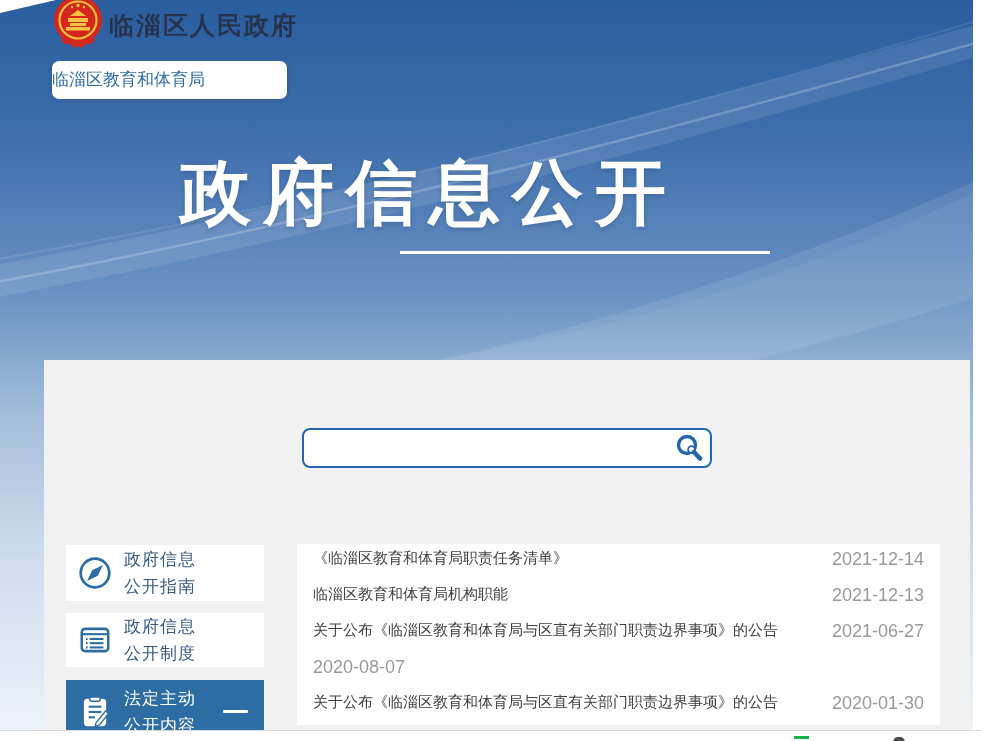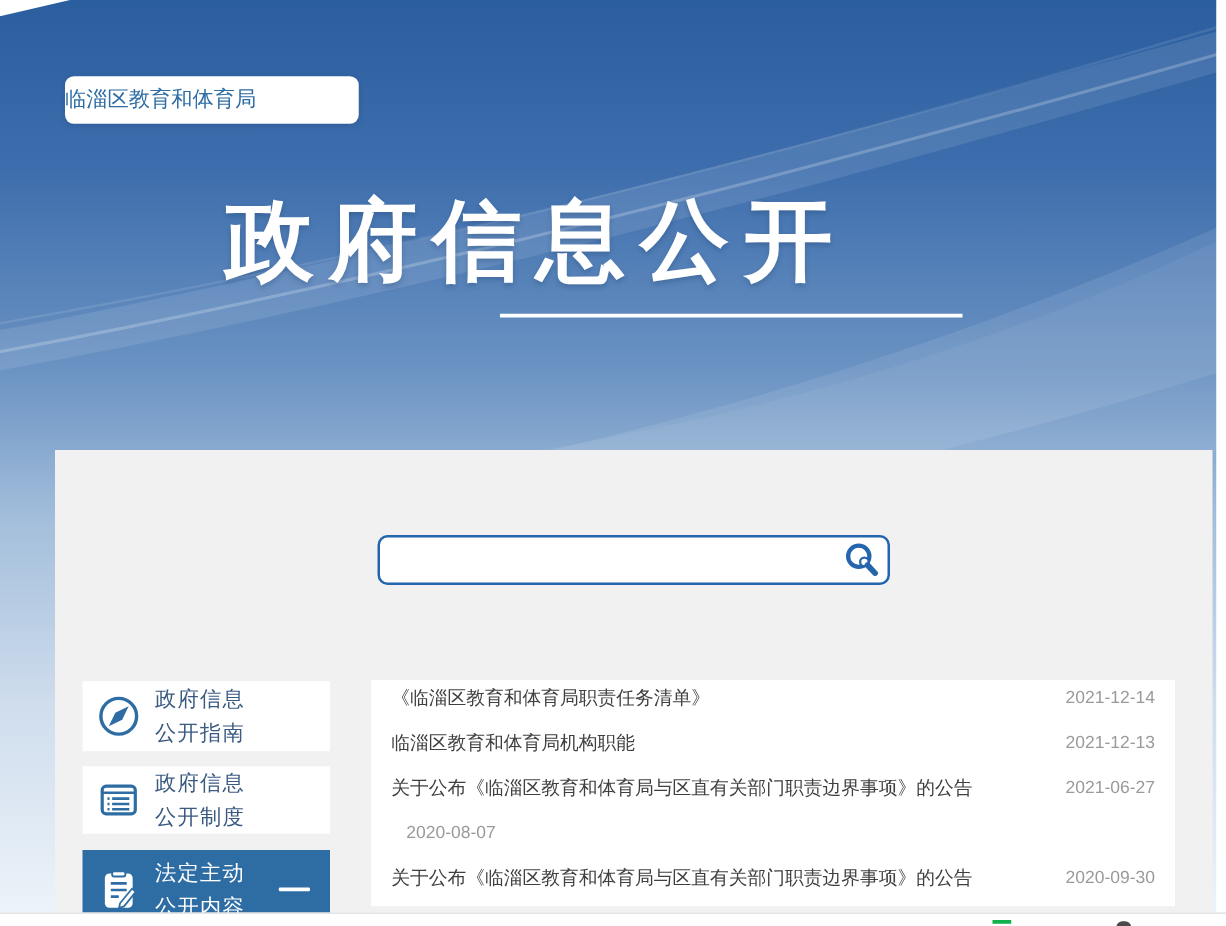--- a/index.html
+++ b/index.html
@@ -41,21 +41,21 @@
   .side-label { font-size:17px; line-height:27px; color:#3a5a80; letter-spacing:1px; }
   .side-label span { display:block; }
   .side-item.active { background:#2e6da4; }
   .side-item.active .side-label { color:#ffffff; }
   .minus-bar { position:absolute; right:16px; top:50%; margin-top:-2px; width:25px; height:3px; background:#ffffff; border-radius:1px; }
 
   
   .list { position:absolute; left:297px; top:544px; width:643px; height:181px; background:#ffffff; overflow:hidden; padding-top:5px; }
   .row { height:36px; display:flex; padding:0 16px; cursor:pointer; }
   .row-title { flex:1; font-size:15px; color:#3f3f3f; white-space:nowrap; overflow:hidden; }
-  .row-date { font-size:14px; color:#9a9a9a; margin-left:12px; white-space:nowrap; }
+  .row-date { font-size:18px; color:#9a9a9a; white-space:nowrap; }
 
   
   .bottom-strip { position:absolute; left:0; top:730px; width:981px; height:11px; background:#ffffff; border-top:1px solid #dddddd; }
   .green-partial { position:absolute; left:794px; top:5px; width:15px; height:3px; background:#12b24b; }
   .dark-partial { position:absolute; left:893px; top:6px; width:12px; height:5px; background:#4a4a4a; border-radius:6px 6px 0 0; }
 </style>
 </head>
 <body>
 
 <div class="screen">
@@ -63,20 +63,35 @@
   <svg class="banner-waves" width="981" height="362" viewBox="0 0 981 362">
     <path d="M-20 300 C 250 252, 560 178, 1000 50 L 1000 18 C 560 140, 250 218, -20 268 Z" fill="rgba(255,255,255,0.10)"></path>
     <path d="M-20 285 C 250 236, 560 162, 1000 36" stroke="rgba(255,255,255,0.22)" stroke-width="2.5" fill="none"></path>
     <path d="M-20 262 C 250 216, 560 146, 1000 14" stroke="rgba(255,255,255,0.10)" stroke-width="2" fill="none"></path>
     <path d="M-20 440 C 300 400, 640 335, 1000 170 L 1000 290 C 640 405, 300 455, -20 490 Z" fill="rgba(255,255,255,0.09)"></path>
     <path d="M420 362 C 620 330, 820 270, 1000 180 L 1000 362 Z" fill="rgba(255,255,255,0.05)"></path>
   </svg>
   <div class="corner-streak"></div>
   <div class="right-edge"></div>
 
+  <div class="brand" style="width:300px;">
+    <svg class="emblem" width="50" height="56" viewBox="0 0 50 56">
+      <circle cx="25" cy="25" r="24" fill="#d3261c"></circle>
+      <path d="M8 44 Q12 52 17 48 Q20 55 25 51 Q30 55 33 48 Q38 52 42 44 L34 40 L16 40 Z" fill="#d3261c"></path>
+      <circle cx="25" cy="25" r="18.5" fill="none" stroke="#f3c240" stroke-width="2.2"></circle>
+      <rect x="15" y="23" width="20" height="4" fill="#f3c240"></rect>
+      <rect x="17" y="28" width="16" height="3" fill="#f3c240"></rect>
+      <rect x="13" y="32" width="24" height="3.5" fill="#f3c240"></rect>
+      <path d="M17 21 L25 15 L33 21 Z" fill="#f3c240"></path>
+      <circle cx="25" cy="10.5" r="1.8" fill="#f3c240"></circle>
+      <circle cx="19" cy="12" r="1.2" fill="#f3c240"></circle>
+      <circle cx="31" cy="12" r="1.2" fill="#f3c240"></circle>
+    </svg>
+    <span class="site-name">临淄区人民政府</span>
+  </div>
   <div class="dept-btn">临淄区教育和体育局</div>
 
   <div class="banner-title">政府信息公开</div>
   <div class="title-underline"></div>
 
   <div class="panel"></div>
 
   <div class="searchbar">
     <input type="text" value="" style="">
     <button class="search-btn">
@@ -149,21 +164,21 @@
     </div>
     <div class="row">
       <span class="row-title">关于公布《临淄区教育和体育局与区直有关部门职责边界事项》的公告</span>
       <span class="row-date">2021-06-27</span>
     </div>
     <div class="row">
       <span class="row-date">2020-08-07</span>
     </div>
     <div class="row">
       <span class="row-title">关于公布《临淄区教育和体育局与区直有关部门职责边界事项》的公告</span>
-      <span class="row-date">2020-09-30</span>
+      <span class="row-date">2020-01-30</span>
     </div>
   </div>
 
   <div class="bottom-strip">
     <div class="green-partial"></div>
     <div class="dark-partial"></div>
   </div>
 
 </div>
 

